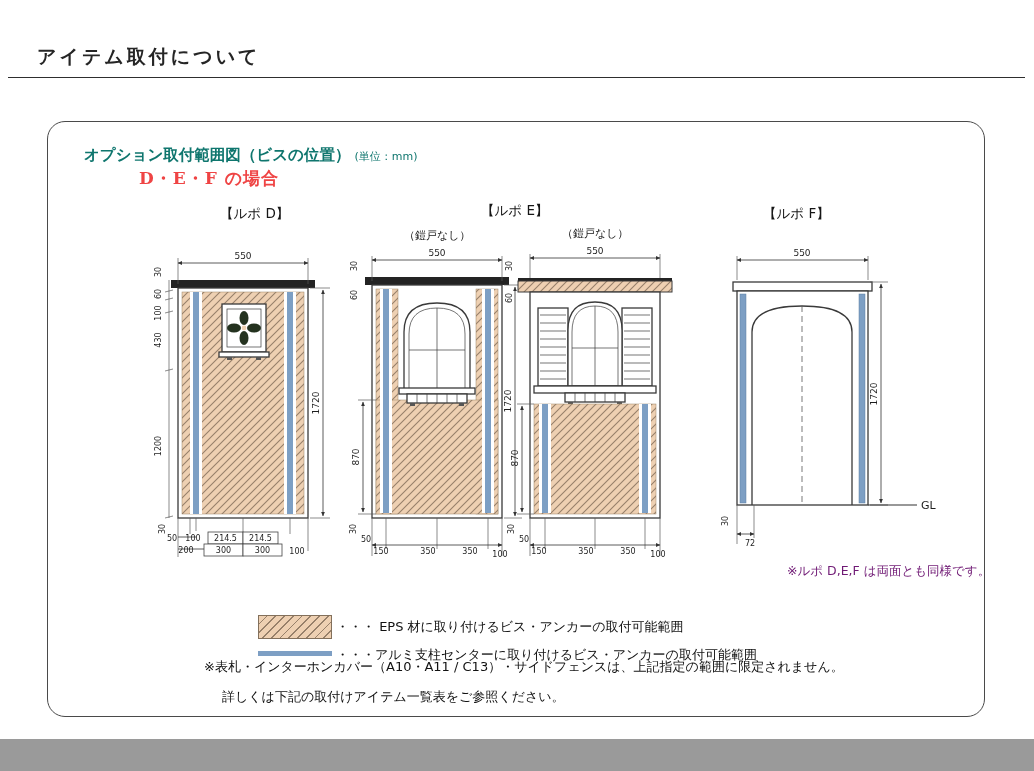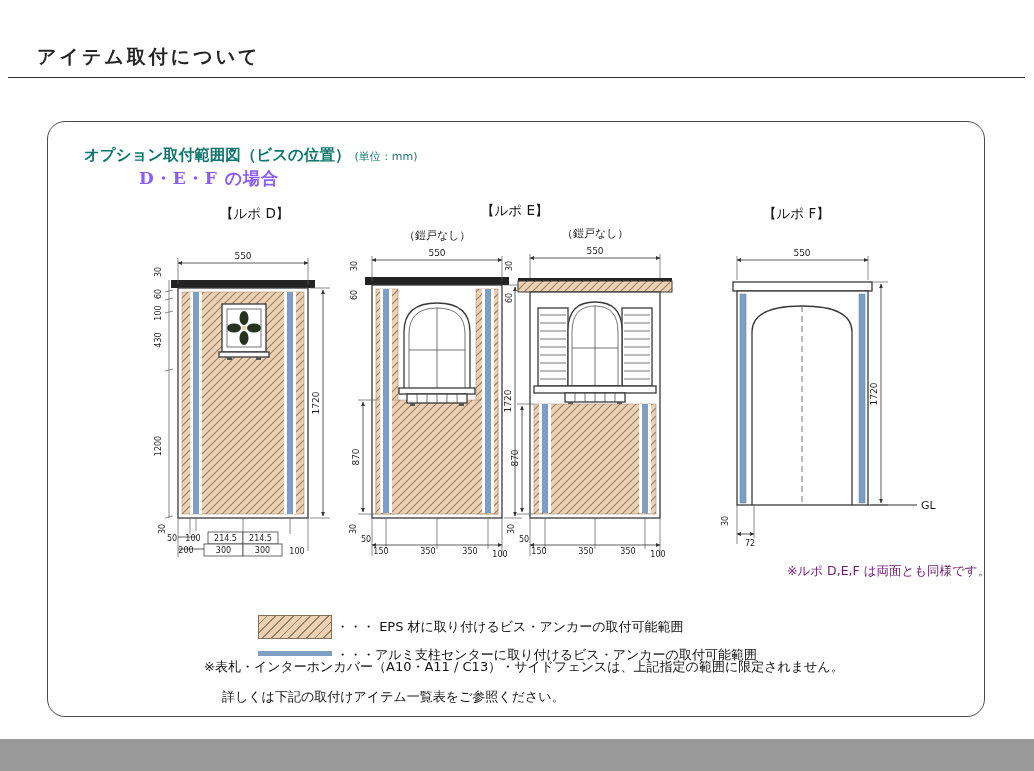--- a/index.html
+++ b/index.html
@@ -4,21 +4,21 @@
 <style>
   html,body{margin:0;padding:0;background:#9a9a9a;}
   .page{position:relative;width:1034px;height:739px;background:#ffffff;font-family:"DejaVu Sans","Liberation Sans",sans-serif;color:#1c1c1c;overflow:hidden;margin:0 auto;}
   .abs{position:absolute;}
   .hdr-title{left:37px;top:44px;font-size:19px;font-weight:bold;letter-spacing:3px;color:#252525;}
   .hdr-sub{left:311px;top:49px;font-size:13.5px;font-weight:bold;font-family:"DejaVu Serif","Liberation Serif",serif;color:#0e0e0e;}
   .hdr-line{left:8px;top:77px;width:1017px;height:0;border-top:1.5px solid #2e2e2e;}
   .panel{left:47px;top:121px;width:936px;height:594px;border:1.6px solid #4a4a4a;border-radius:18px;background:#fff;}
   .panel-title{left:74px;top:108px;background:#fff;padding:0 10px;font-size:15.5px;font-weight:bold;color:#0f766e;margin-top:37px;}
   .panel-title .unit{font-size:11px;font-weight:normal;margin-left:4px;}
-  .section-heading{left:139px;top:167px;font-size:17px;font-weight:bold;font-family:"DejaVu Serif","Liberation Serif",serif;letter-spacing:1px;color:#8b5cf6;}
+  .section-heading{left:139px;top:167px;font-size:17px;font-weight:bold;font-family:"DejaVu Serif","Liberation Serif",serif;letter-spacing:1px;color:#ef4444;}
   .dlabel{font-size:13.5px;color:#161616;}
   .dlabel-sm{font-size:11px;color:#161616;}
   .note-right{left:787px;top:563px;font-size:12.5px;color:#701a75;}
   .legend-swatch{left:258px;top:615px;width:72px;height:22px;border:1px solid #83705b;
      background:repeating-linear-gradient(135deg,#eed0b2 0,#eed0b2 5px,#97806a 5px,#97806a 6.2px);}
   .legend-text1{left:336px;top:618px;font-size:13px;color:#111;}
   .legend-bar{left:258px;top:651px;width:74px;height:5px;background:#7d9fc4;}
   .legend-text2{left:336px;top:646px;font-size:13px;color:#111;}
   .fn1{left:204px;top:658px;font-size:13px;color:#111;}
   .fn2{left:222px;top:688px;font-size:13px;color:#111;}

